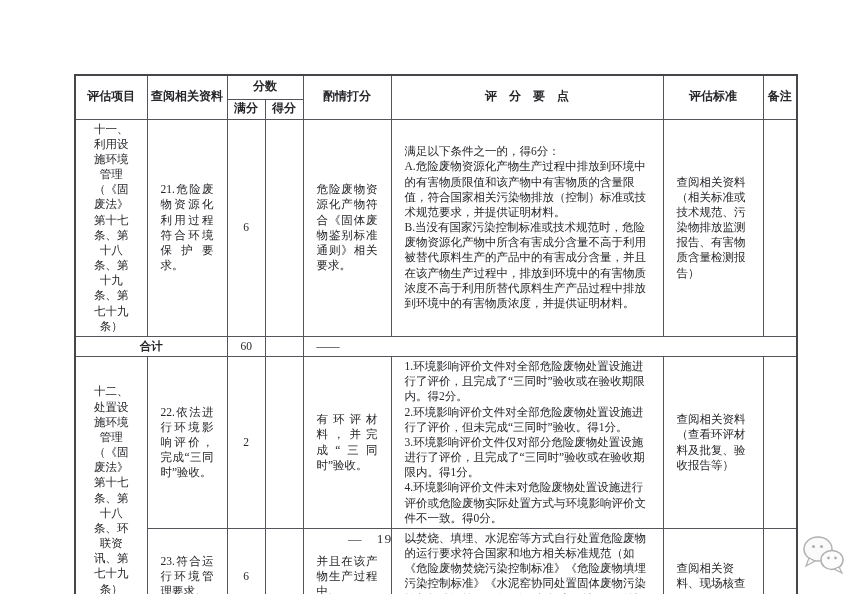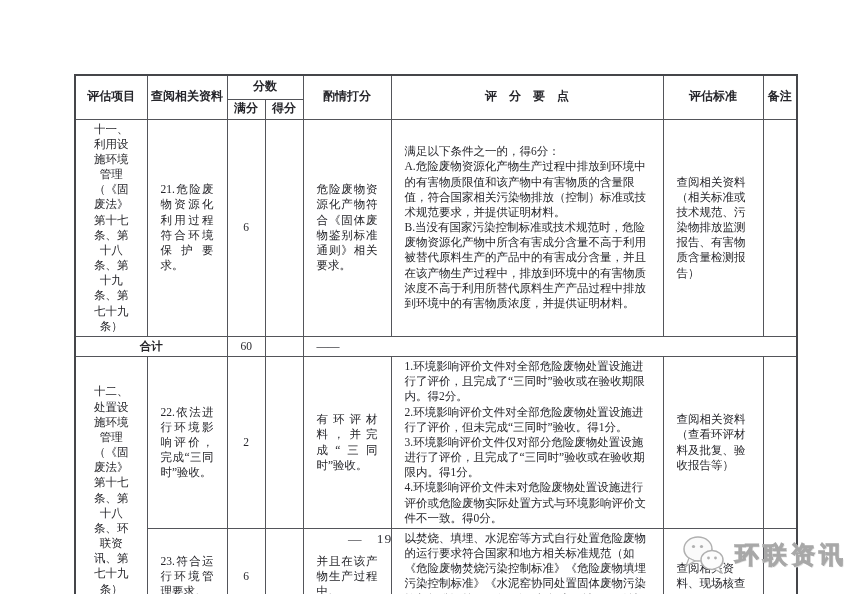--- a/index.html
+++ b/index.html
@@ -152,16 +152,15 @@
         <ellipse cx="17" cy="15" rx="14" ry="12" fill="#fafafa" stroke="#b0b0b0" stroke-width="1.5"></ellipse>
         <path d="M8 24 L5 32 L14 27 Z" fill="#fafafa" stroke="#b0b0b0" stroke-width="1.2"></path>
         <circle cx="12.5" cy="12.5" r="1.6" fill="#b0b0b0"></circle>
         <circle cx="20.5" cy="12.5" r="1.6" fill="#b0b0b0"></circle>
         <ellipse cx="31" cy="26" rx="11" ry="9.5" fill="#fcfcfc" stroke="#b0b0b0" stroke-width="1.5"></ellipse>
         <path d="M38 33 L41 39 L33 35 Z" fill="#fcfcfc" stroke="#b0b0b0" stroke-width="1.2"></path>
         <circle cx="27.5" cy="24" r="1.4" fill="#b0b0b0"></circle>
         <circle cx="34.5" cy="24" r="1.4" fill="#b0b0b0"></circle>
       </svg>
     </span>
-    <span class="watermark-text">环联资讯</span>
   </div>
 
 </div>
 
 </body></html>

